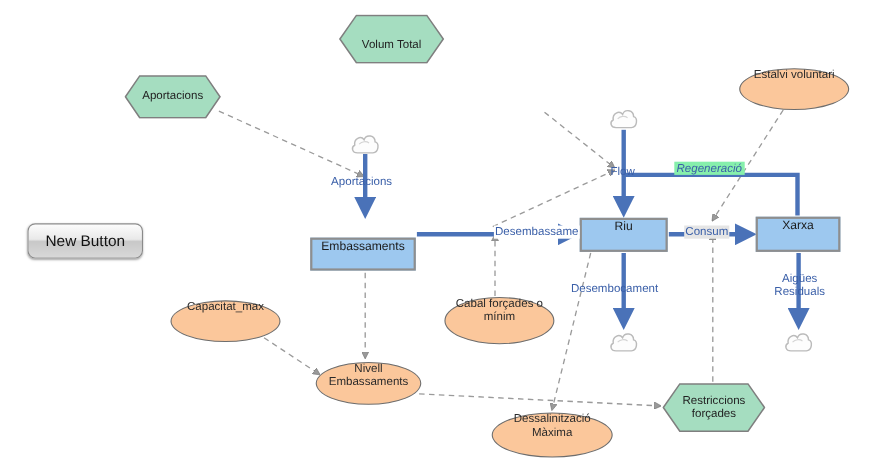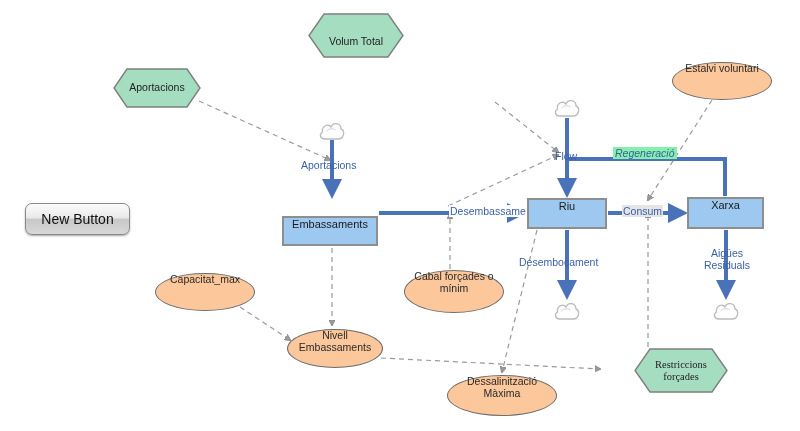--- a/index.html
+++ b/index.html
@@ -180,21 +180,21 @@
   </div>
 
   <div class="hexwrap" style="left:308px; top:13px; width:96px; height:57px;">
     <svg viewBox="0 0 96 45" width="96" height="45">
       <polygon points="16,1 80,1 95,22.5 80,44 16,44 1,22.5" fill="#a5ddc0" stroke="#7f7f7f" stroke-width="1.4"></polygon>
     </svg>
     <div class="hexlabel">Volum Total</div>
   </div>
 
 
-  <div class="hexwrap" style="left:634px; top:348px; width:94px; height:45px;font-family:Liberation Serif, serif;">
+  <div class="hexwrap" style="left:602px; top:348px; width:94px; height:45px;">
     <svg viewBox="0 0 94 45" width="94" height="45">
       <polygon points="16,1 78,1 93,22.5 78,44 16,44 1,22.5" fill="#a5ddc0" stroke="#7f7f7f" stroke-width="1.4"></polygon>
     </svg>
     <div class="hexlabel" style="padding:0 14px;">Restriccions forçades</div>
   </div>
 
   <div class="node ellipse" style="left:672px; top:62px; width:100px; height:38px;">
     <span>Estalvi voluntari</span>
   </div>
 

